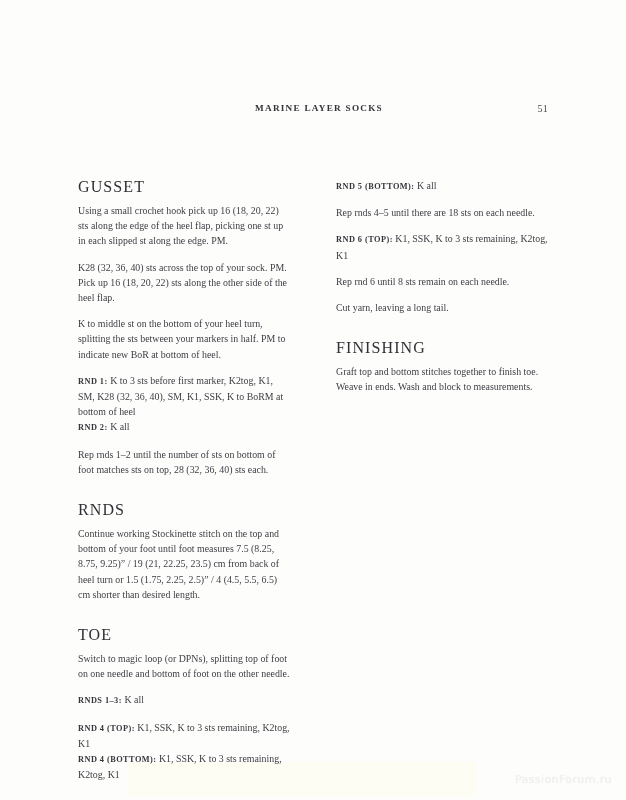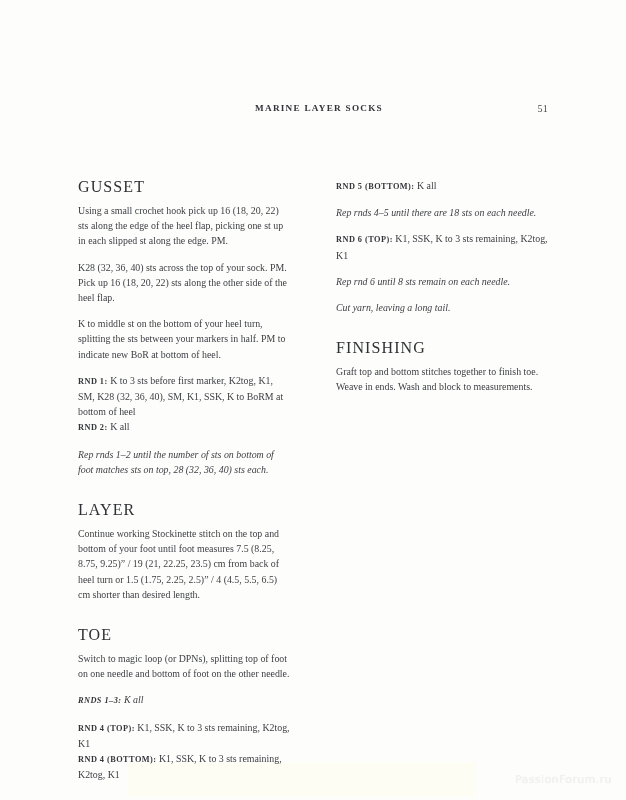--- a/index.html
+++ b/index.html
@@ -83,21 +83,21 @@
   h2.section-head.spaced { margin-top: 24px; }
 
   p.para {
     margin: 0 0 11px 0;
     font-size: 9.9px;
     line-height: 15.2px;
     color: #3d3e43;
     text-align: left;
   }
   p.para.tight { margin-bottom: 0; }
-  p.para.gap-top { margin-top: 11px; font-style: italic; }
+  p.para.gap-top { margin-top: 11px; }
 
   .rnd-label {
     font-size: 8.3px;
     font-weight: bold;
     letter-spacing: 0.45px;
     color: #34353a;
   }
 
   .watermark {
     position: absolute;
@@ -134,21 +134,21 @@
 
       <p class="para tight">
         <span class="rnd-label">RND 1:</span><span> K to 3 sts before first marker, K2tog, K1, SM, K28 (32, 36, 40), SM, K1, SSK, K to BoRM at bottom of heel</span>
       </p>
       <p class="para">
         <span class="rnd-label">RND 2:</span><span> K all</span>
       </p>
 
       <p class="para gap-top">Rep rnds 1–2 until the number of sts on bottom of foot matches sts on top, 28 (32, 36, 40) sts each.</p>
 
-      <h2 class="section-head spaced">LAYER</h2>
+      <h2 class="section-head spaced">RNDS</h2>
       <p class="para">Continue working Stockinette stitch on the top and bottom of your foot until foot measures 7.5 (8.25, 8.75, 9.25)” / 19 (21, 22.25, 23.5) cm from back of heel turn or 1.5 (1.75, 2.25, 2.5)” / 4 (4.5, 5.5, 6.5) cm shorter than desired length.</p>
 
       <h2 class="section-head spaced">TOE</h2>
       <p class="para">Switch to magic loop (or DPNs), splitting top of foot on one needle and bottom of foot on the other needle.</p>
 
       <p class="para gap-top">
         <span class="rnd-label">RNDS 1–3:</span><span> K all</span>
       </p>
 
       <p class="para tight">

